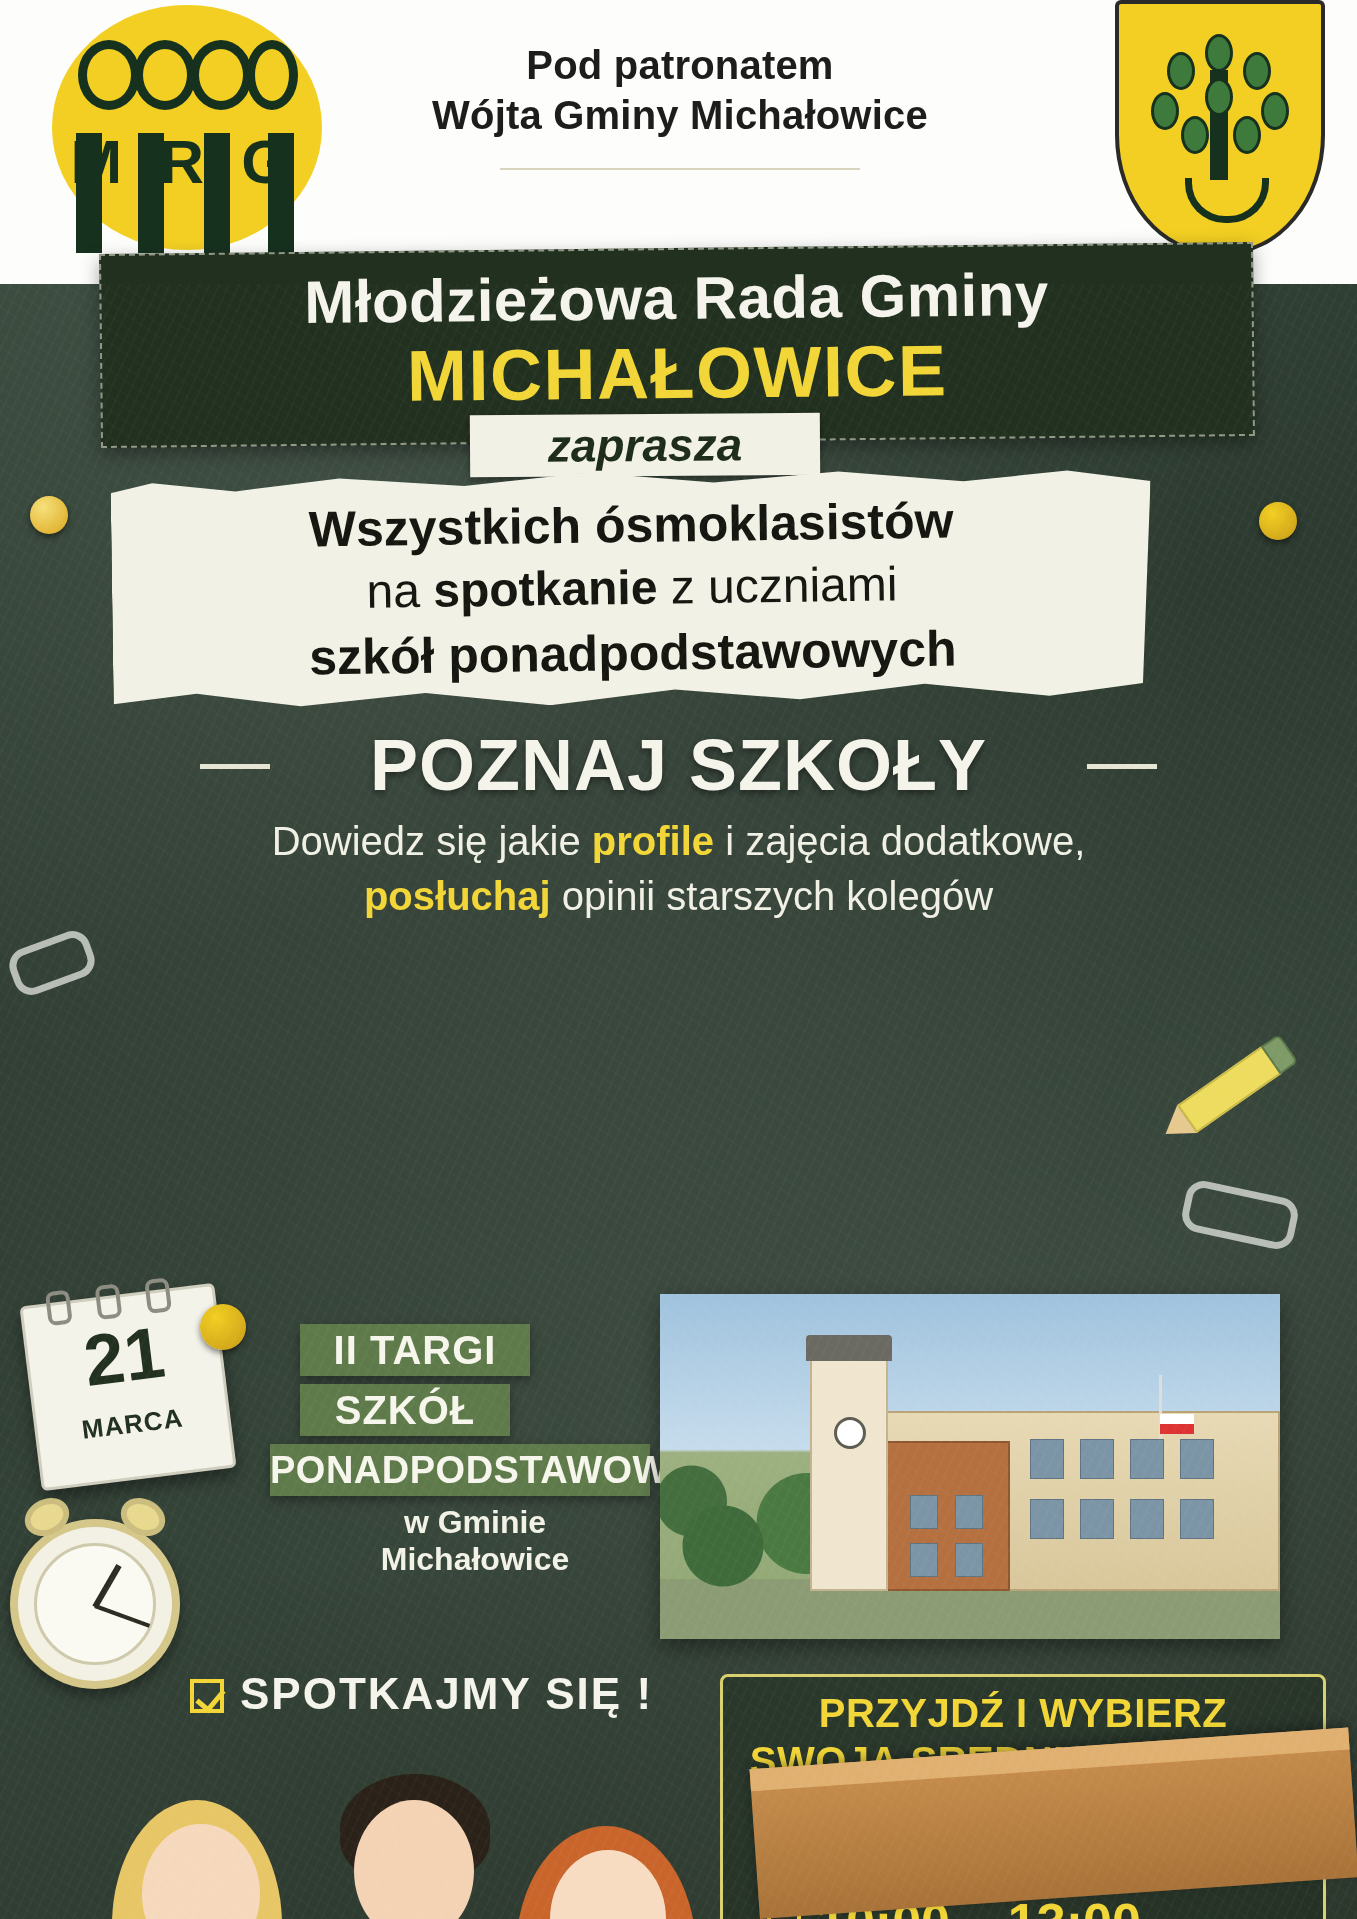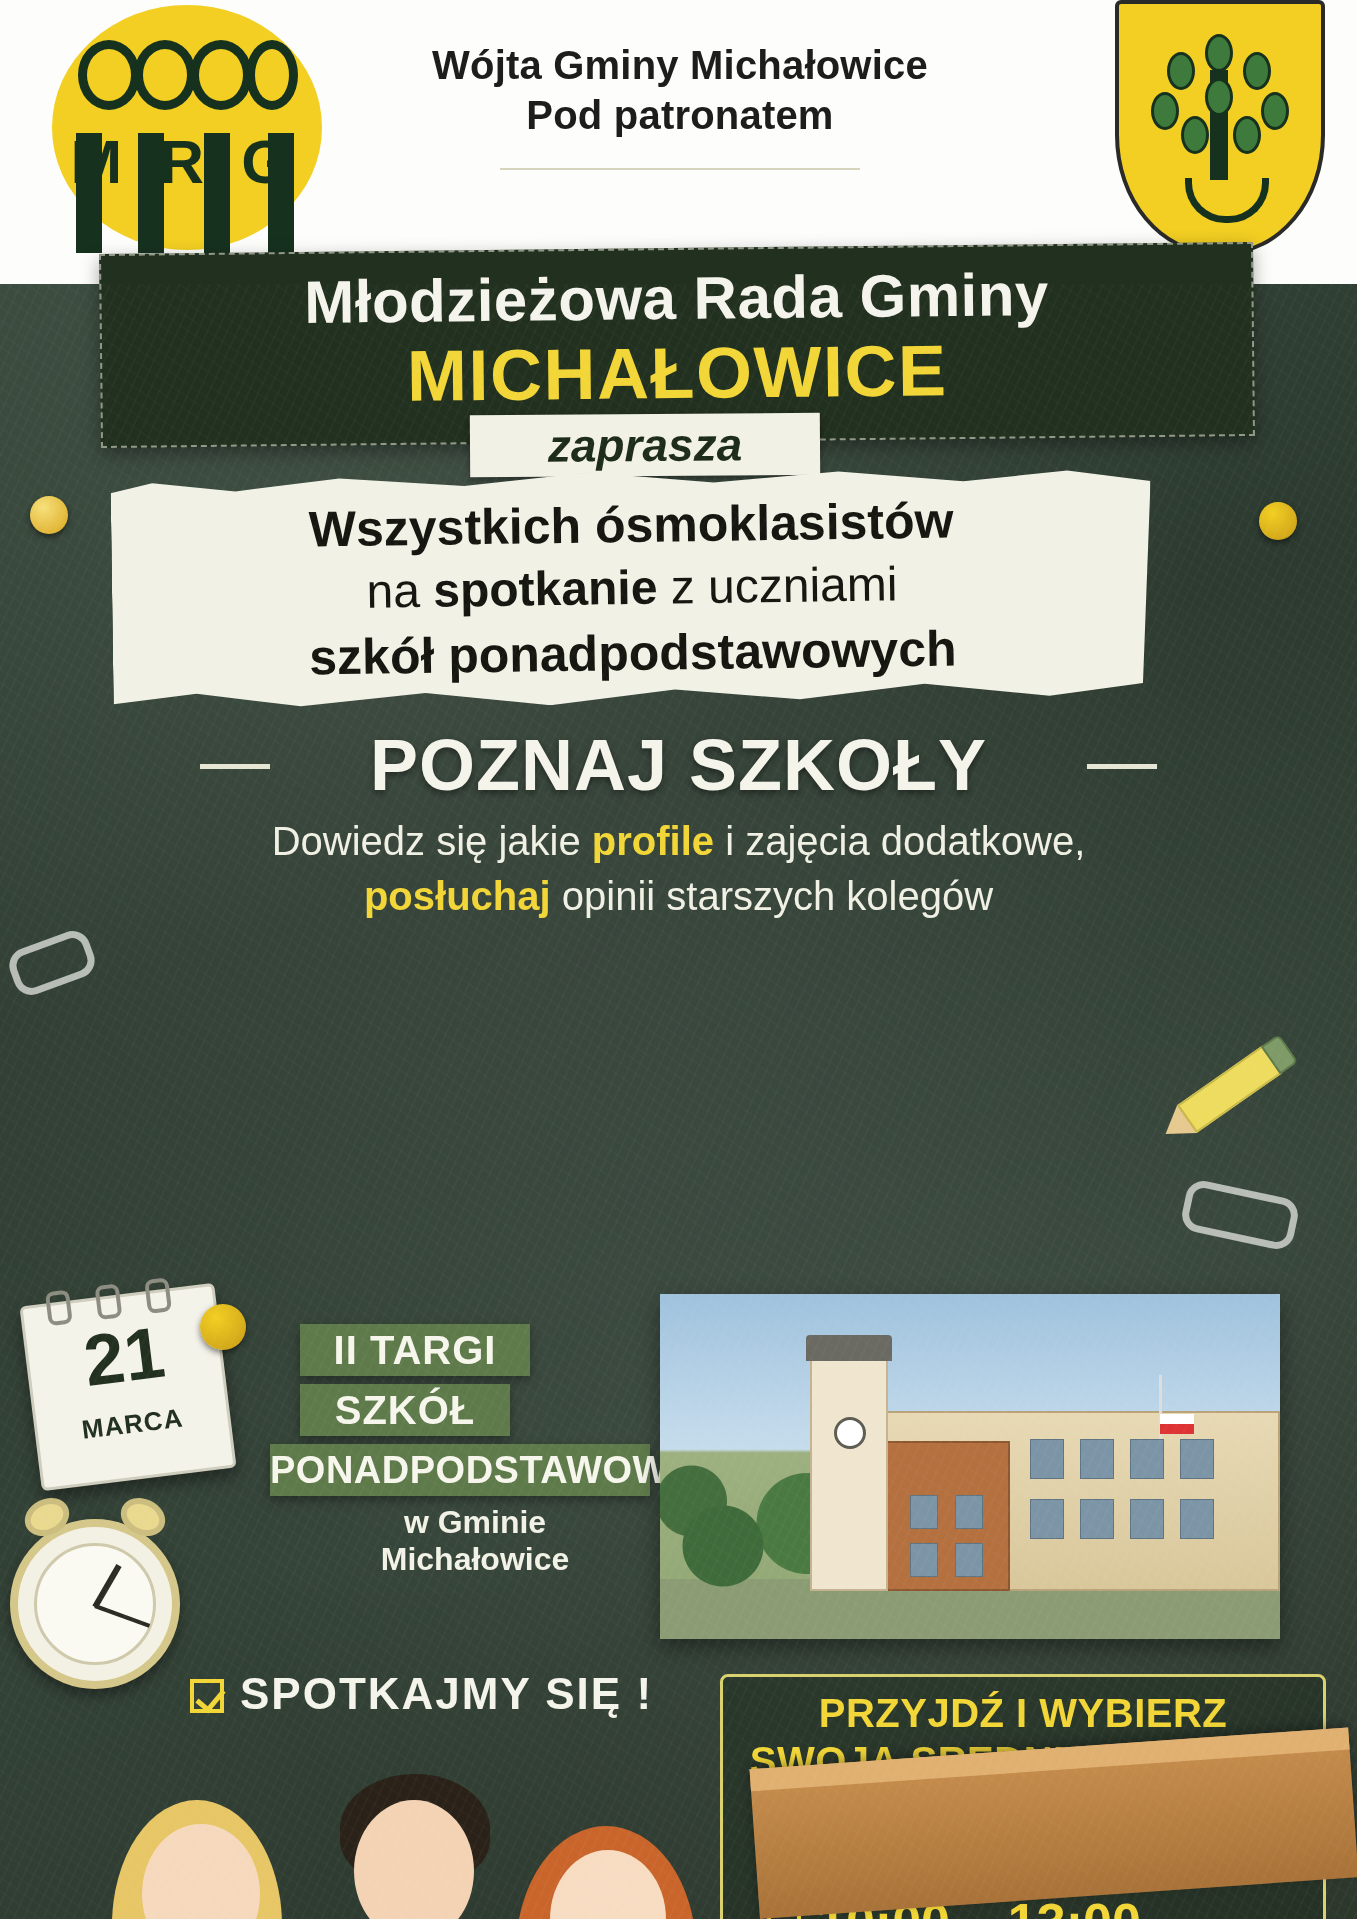--- a/index.html
+++ b/index.html
@@ -344,22 +344,22 @@
       <div class="logo-bars">
         <div class="bar b1"></div>
           <div class="bar b2"></div>
         <div class="bar b3"></div>
           <div class="bar b4"></div>
       </div>
       <div class="logo-letters">M R G</div>
     </div>
 
     <div class="header-text">
+      <div>Pod patronatem</div>
       <div>Wójta Gminy Michałowice</div>
-      <div>Pod patronatem</div>
     </div>
     <div class="header-rule"></div>
 
     <div class="crest">
       <div class="crest-shield"></div>
       <div class="crest-trunk"></div>
       <div class="crest-leaf" style="left:52px;top:52px;"></div>
       <div class="crest-leaf" style="left:90px;top:34px;"></div>
       <div class="crest-leaf" style="left:128px;top:52px;"></div>
       <div class="crest-leaf" style="left:36px;top:92px;"></div>

